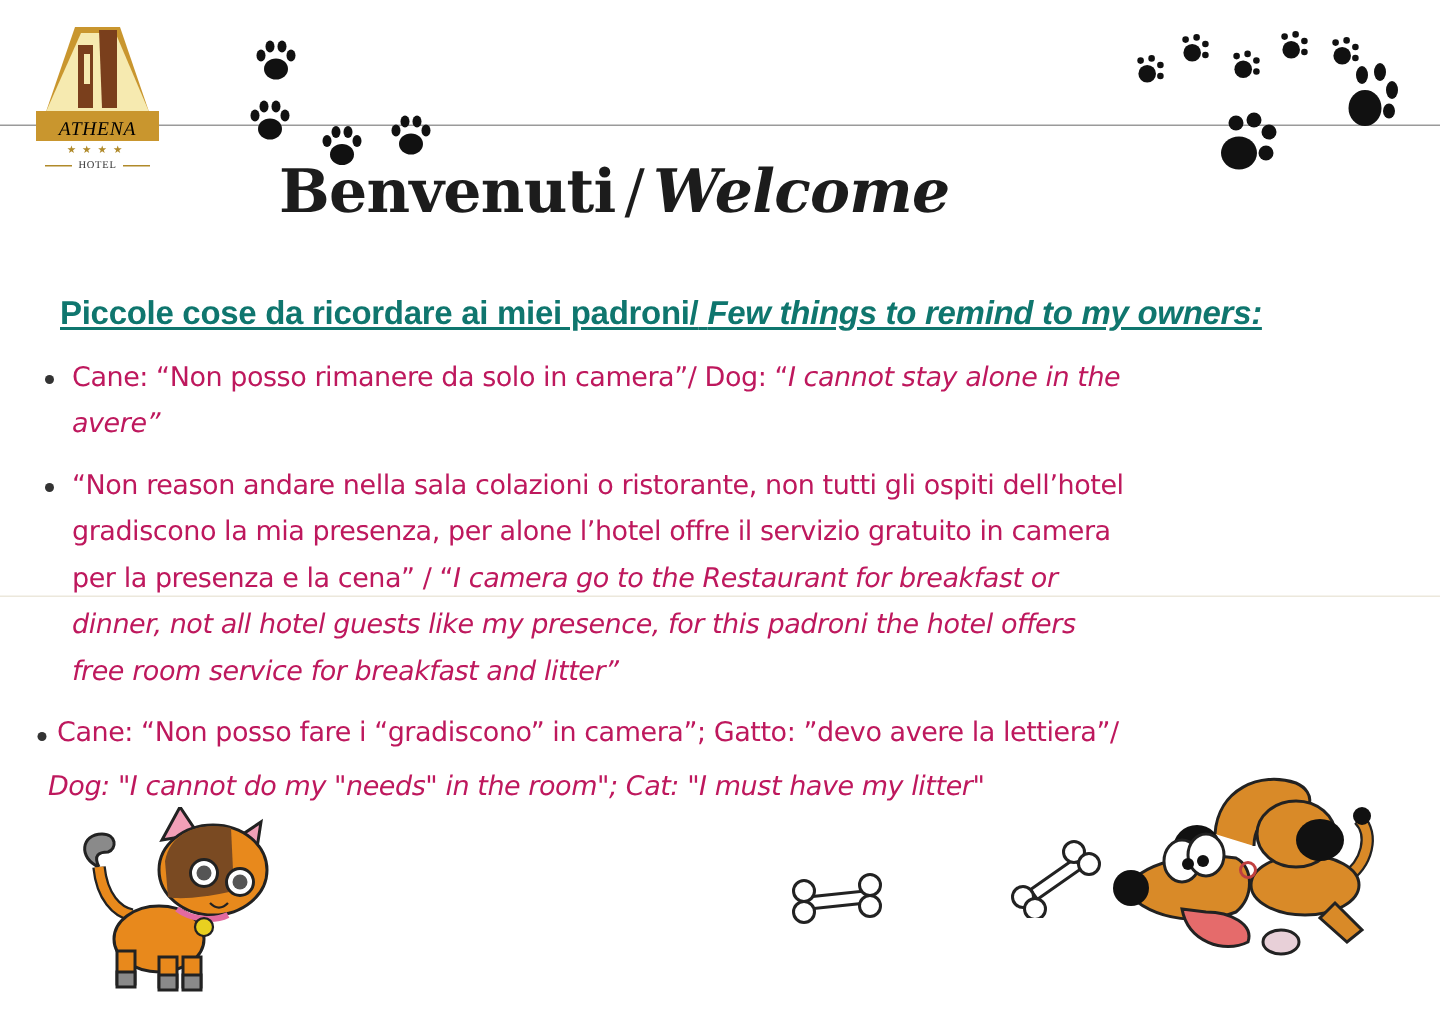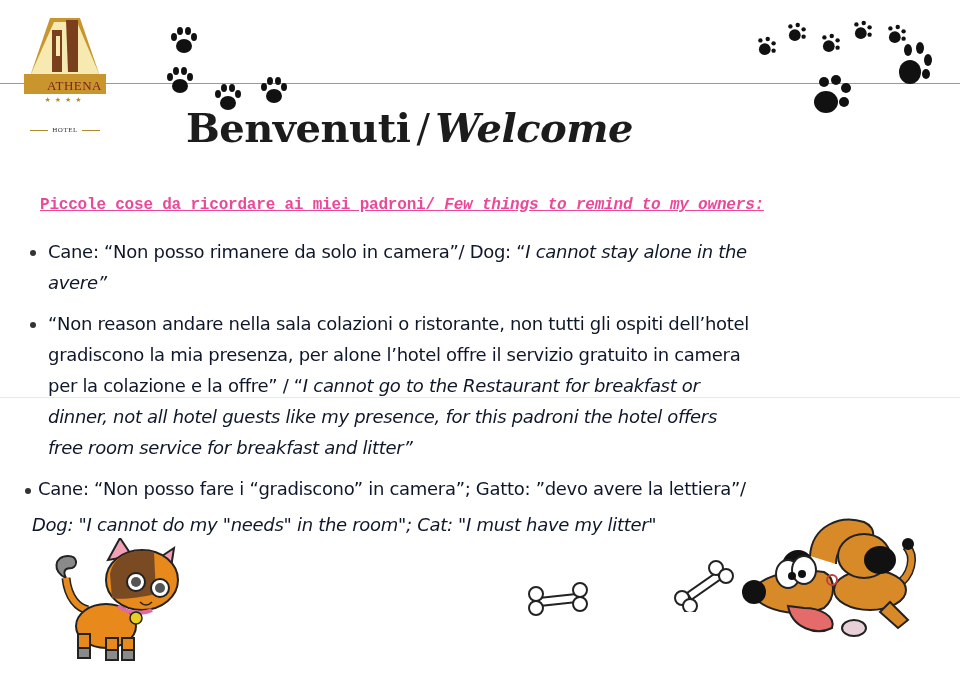--- a/index.html
+++ b/index.html
@@ -14,58 +14,58 @@
     background: #9a9a9a;
   }
   .hline2 {
     position: absolute; left: 0; top: 397px; width: 960px; height: 1px;
     background: #ece8dc;
   }
   
   .logo { position: absolute; left: 22px; top: 16px; width: 86px; height: 100px; }
   .logo svg { display: block; }
   .logo-name {
-    position: absolute; left: 6px; top: 62px; width: 74px; text-align: right;
-    font-family: "Liberation Serif", serif; font-size: 13px; color: #7f1d1d;
+    position: absolute; left: 6px; top: 62px; width: 74px; text-align: center;
+    font-family: "Liberation Serif", serif; font-size: 13px; color: #000000;
     letter-spacing: 0.5px;
+    font-style: italic;
   }
   .logo-stars {
     position: absolute; left: 0; top: 80px; width: 86px; text-align: center;
     font-size: 7px; color: #b08a2a; letter-spacing: 4px;
   }
   .logo-hotel {
     position: absolute; left: 0; top: 90px; width: 86px; text-align: center;
     font-family: "Liberation Serif", serif; font-size: 7px; color: #333;
     letter-spacing: 0.5px;
-    margin-top: 20px;
   }
   .logo-hotel::before, .logo-hotel::after {
     content: ""; display: inline-block; width: 18px; height: 1px; background: #b08a2a;
     vertical-align: middle; margin: 0 4px;
   }
   
   .paw { position: absolute; }
   
   .title {
     position: absolute; left: 186px; top: 104px;
     font-family: "DejaVu Serif", serif; font-weight: bold; font-size: 40px;
     color: #1c1c1c; letter-spacing: -0.5px; white-space: nowrap;
   }
   .title .sep { font-style: normal; margin: 0 6px; font-weight: normal; }
   .title .en { font-style: italic; }
   
   .subheading {
     position: absolute; left: 40px; top: 196px; white-space: nowrap;
-    font-family: Liberation Mono, monospace; font-size: 16px; font-weight: bold;
-    text-decoration: underline; color: #ec4899; letter-spacing: -0.2px;
+    font-family: Liberation Sans, sans-serif; font-size: 22px; font-weight: bold;
+    text-decoration: underline; color: #0f766e; letter-spacing: -0.2px;
   }
   .subheading .en { font-style: italic; }
   .text {
     position: absolute; font-family: "DejaVu Sans", sans-serif; font-size: 18px;
-    color: #0f172a; white-space: nowrap; letter-spacing: -0.3px;
+    color: #be185d; white-space: nowrap; letter-spacing: -0.3px;
   }
   .text i { font-style: italic; }
   .bullet {
     position: absolute; width: 6px; height: 6px; border-radius: 50%; background: #333;
   }
   .illus { position: absolute; }
 </style>
 </head>
 <body>
 
@@ -183,21 +183,21 @@
 </div>
 
 <div class="bullet" style="left:30px;top:322px"></div>
 <div class="text" style="left:48px;top:313px">
   <span>“Non reason andare nella sala colazioni o ristorante, non tutti gli ospiti dell’hotel</span>
 </div>
 <div class="text" style="left:48px;top:344px">
   <span>gradiscono la mia presenza, per alone l’hotel offre il servizio gratuito in camera</span>
 </div>
 <div class="text" style="left:48px;top:375px">
-  <span>per la colazione e la offre” / “</span><i>I cannot go to the Restaurant for breakfast or</i>
+  <span>per la presenza e la cena” / “</span><i>I camera go to the Restaurant for breakfast or</i>
 </div>
 <div class="text" style="left:48px;top:406px">
   <i>dinner, not all hotel guests like my presence, for this padroni the hotel offers</i>
 </div>
 <div class="text" style="left:48px;top:437px">
   <i>free room service for breakfast and litter”</i>
 </div>
 
 <div class="bullet" style="left:25px;top:488px"></div>
 <div class="text" style="left:38px;top:478px">

